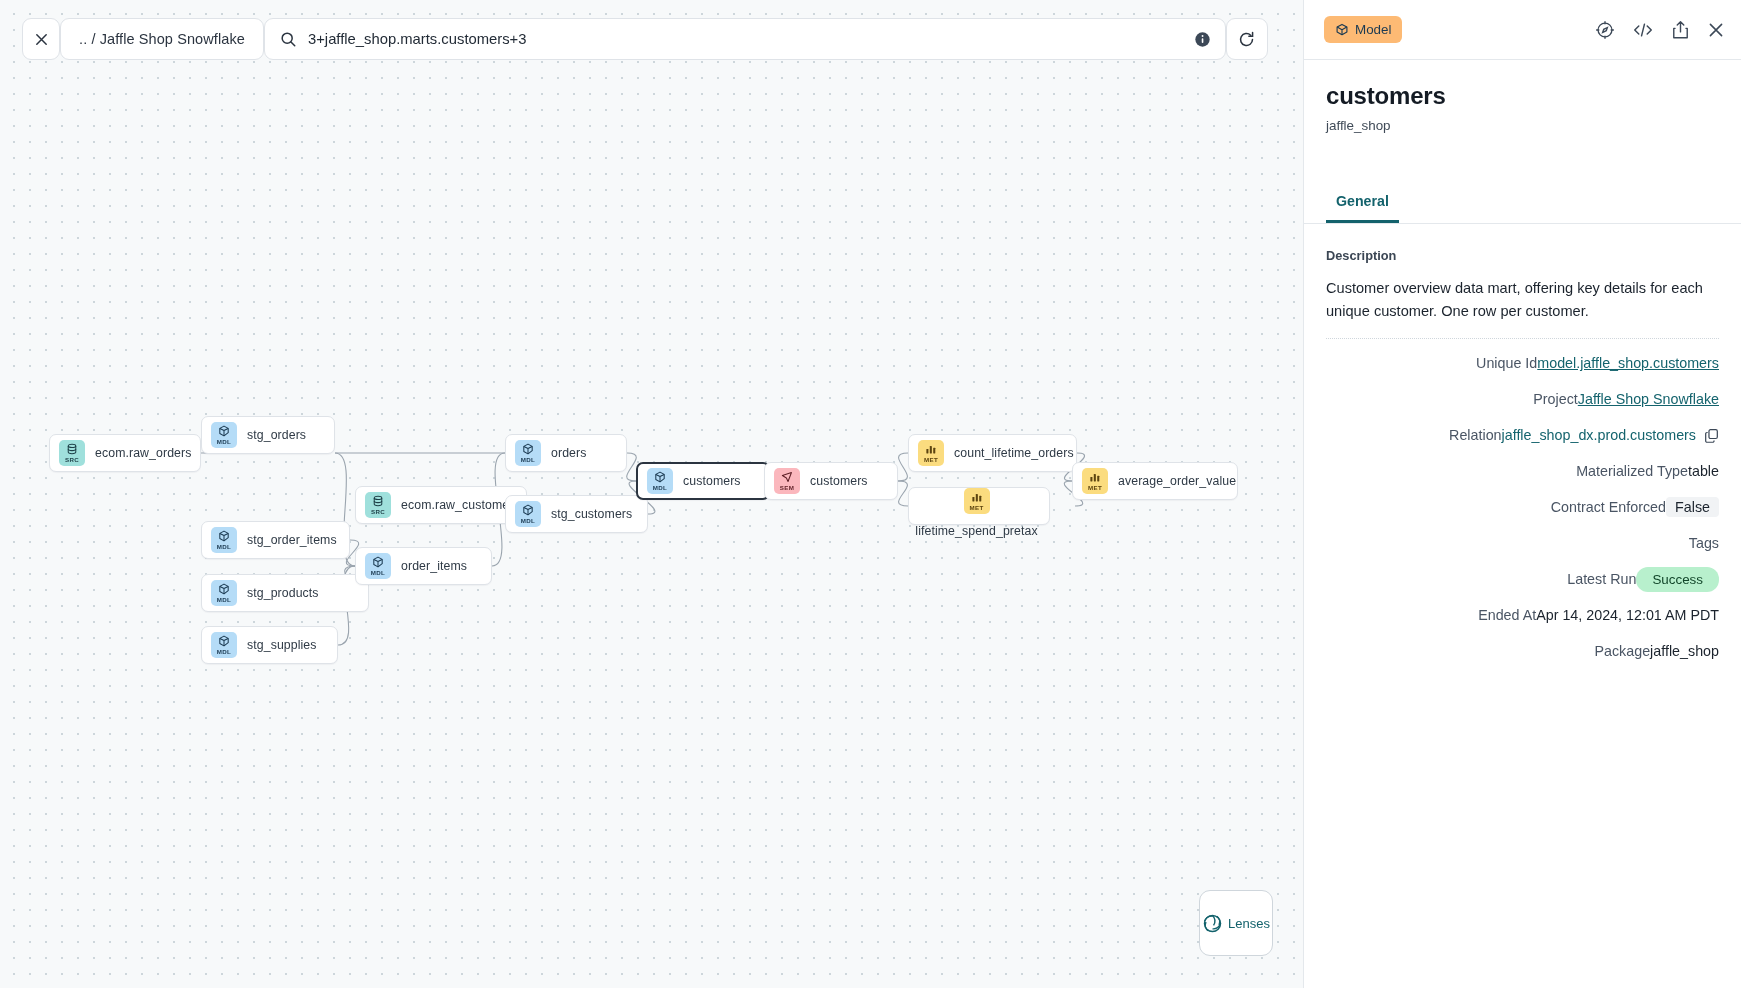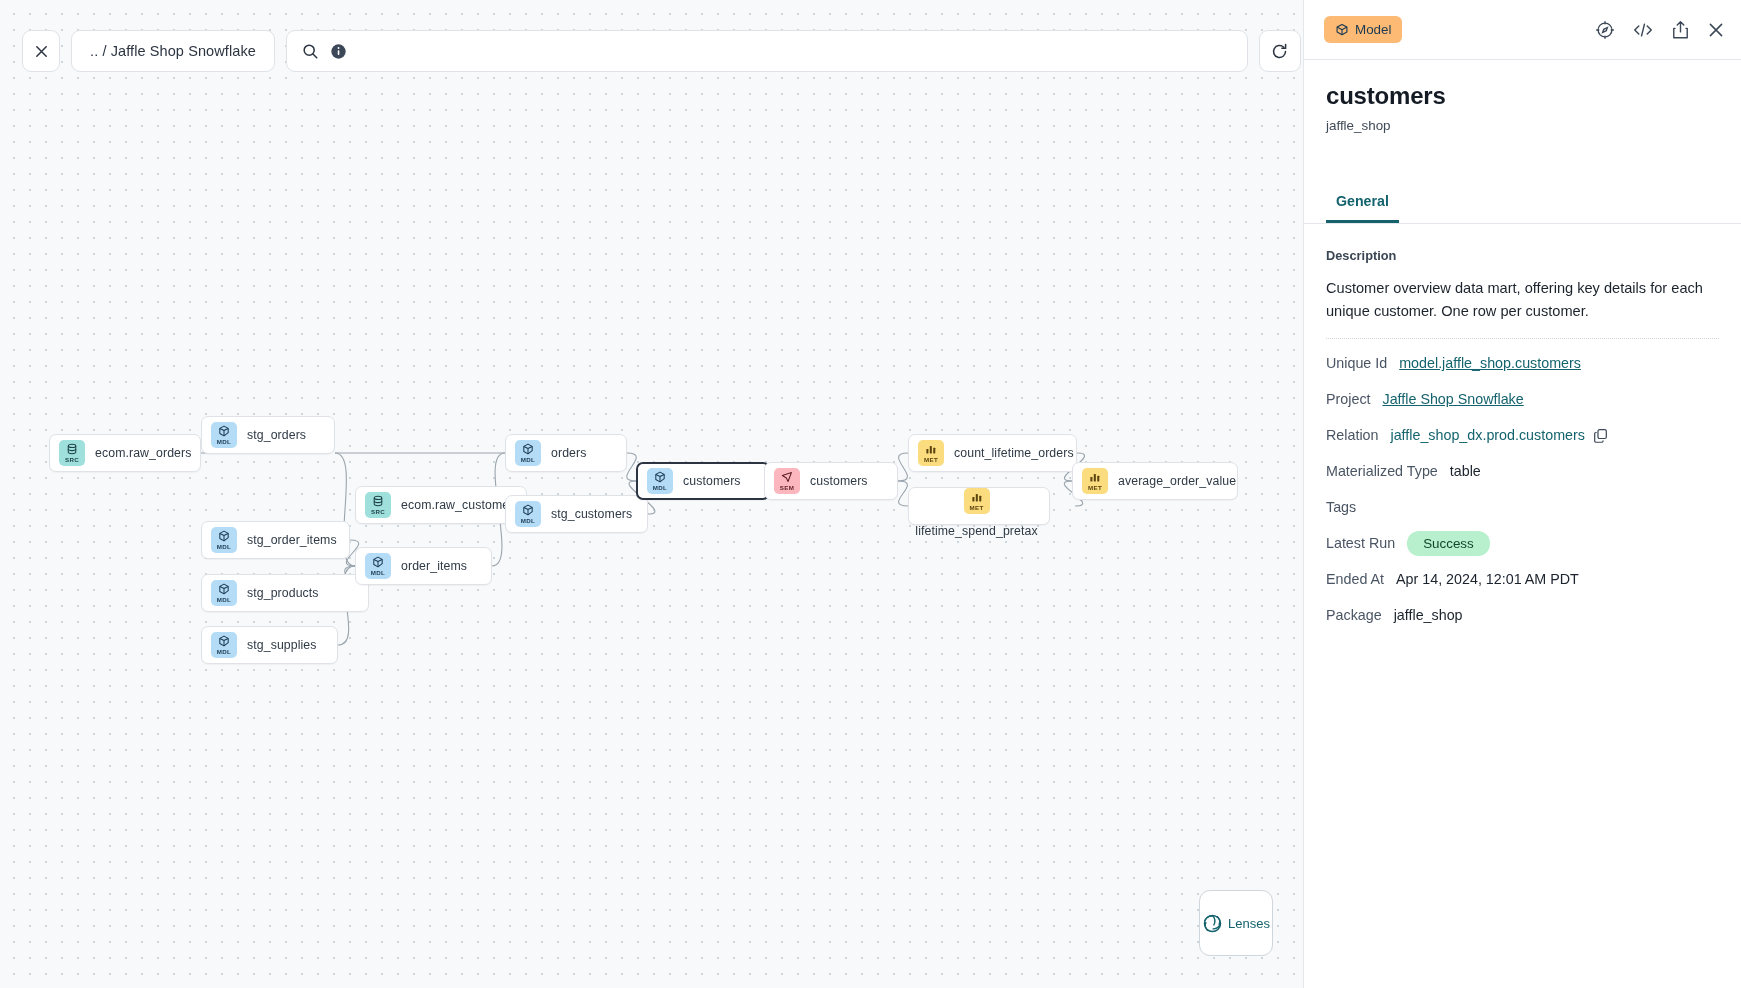--- a/index.html
+++ b/index.html
@@ -17,21 +17,21 @@
     width: 1303px; height: 988px;
     background-color: #f7f9fa;
     background-image: radial-gradient(circle, #cdd6db 1px, transparent 1px);
     background-size: 16px 16px;
     background-position: 6px 6px;
     flex: none;
     overflow: hidden;
   }
 
   
-  #toolbar { position: absolute; top: 30px; left: 22px; display: flex; gap: 11px; }
+  #toolbar { position: absolute; top: 18px; left: 22px; display: flex; }
   .tb-btn {
     height: 42px; background: #fff; border: 1px solid #dfe3e8; border-radius: 9px;
     display: flex; align-items: center; justify-content: center;
     color: #2b3440; cursor: pointer;
   }
   #close-btn { width: 38px; }
   #breadcrumb-btn { padding: 0 18px; font-size: 14.5px; color: #2b3440; white-space: nowrap; letter-spacing: .1px;}
   #search-box {
     height: 42px; width: 962px; background: #fff; border: 1px solid #dfe3e8; border-radius: 9px;
     display: flex; align-items: center; padding: 0 14px 0 15px; gap: 11px; cursor: text;
@@ -84,21 +84,21 @@
   #panel-divider { height: 1px; background: #e4e8ec; }
   #panel-title-wrap { padding: 22px 22px 0 22px; }
   #panel-title { font-size: 24px; font-weight: bold; color: #141b24; letter-spacing: -.2px; }
   #panel-subtitle { font-size: 13.4px; color: #3f4a57; margin-top: 8px; }
   #tabs { padding: 0 22px; margin-top: 28px; border-bottom: 1px solid #e4e8ec; display: flex; }
   .tab { font-size: 14.2px; color: #13626c; font-weight: bold; padding: 0 10px 11px 10px; border-bottom: 3px solid #13626c; cursor: pointer; margin-top: 32px; }
   #panel-body { padding: 24px 22px 0 22px; overflow-y: auto; }
   #desc-heading { font-size: 12.8px; font-weight: bold; color: #3b4654; }
   #desc-text { font-size: 14.6px; color: #1b232d; line-height: 1.55; margin-top: 14px; }
   #desc-rule { border-top: 1px dotted #cfd6dc; margin: 16px 0 6px 0; }
-  .row { display: flex; align-items: center; justify-content: flex-start; min-height: 36px; padding: 0 0; gap: 12px; }
+  .row { display: flex; align-items: center; justify-content: flex-end; min-height: 36px; padding: 0 0; }
   .row-label { font-size: 14.3px; color: #4a5564; white-space: nowrap; }
   .row-value { font-size: 14.3px; color: #1b232d; text-align: right; display: flex; align-items: center; gap: 8px; }
   .row-value.link { color: #14636d; text-decoration: underline; cursor: pointer; }
   .row-value.plain-link { color: #14636d; cursor: pointer; }
   .chip-gray { background: #f1f3f5; border-radius: 4px; padding: 2px 9px; font-size: 14.3px; color: #1b232d; }
   .chip-green { background: #b8f0cd; border-radius: 12px; padding: 5px 16px; font-size: 13.4px; color: #12462a; }
   .copy-ico { cursor: pointer; color: #3c4857; display: inline-flex; }
 </style>
 </head>
 <body>
@@ -134,20 +134,21 @@
         </span>
       </div>
       <div class="tb-btn" id="breadcrumb-btn">.. / Jaffle Shop Snowflake</div>
       <div id="search-box">
         <span class="ico">
           <svg width="17" height="17" viewBox="0 0 18 18" fill="none" stroke="#2b3440" stroke-width="1.6" stroke-linecap="round">
               <circle cx="7.6" cy="7.6" r="5.3"></circle>
               <path d="M11.6 11.6l4 4"></path>
             </svg>
         </span>
+        <span id="search-input-text">3+jaffle_shop.marts.customers+3</span>
         <span class="ico">
           <svg width="17" height="17" viewBox="0 0 18 18">
               <circle cx="9" cy="9" r="7.6" fill="#3c4857"></circle>
               <rect x="8.2" y="7.6" width="1.7" height="5.2" rx=".8" fill="#fff"></rect>
               <circle cx="9.05" cy="5.3" r="1" fill="#fff"></circle>
             </svg>
         </span>
       </div>
       <div class="tb-btn" id="refresh-btn">
         <span class="ico">
@@ -395,20 +396,26 @@
               </span>
             </span>
           </div>
           <div class="row">
             <span class="row-label">Materialized Type</span>
             <span class="row-value">
               <span>table</span>
             </span>
           </div>
           <div class="row">
+            <span class="row-label">Contract Enforced</span>
+            <span class="row-value">
+              <span class="chip-gray">False</span>
+            </span>
+          </div>
+          <div class="row">
             <span class="row-label">Tags</span>
             <span class="row-value">
               <span></span>
             </span>
           </div>
           <div class="row">
             <span class="row-label">Latest Run</span>
             <span class="row-value">
               <span class="chip-green">Success</span>
             </span>

